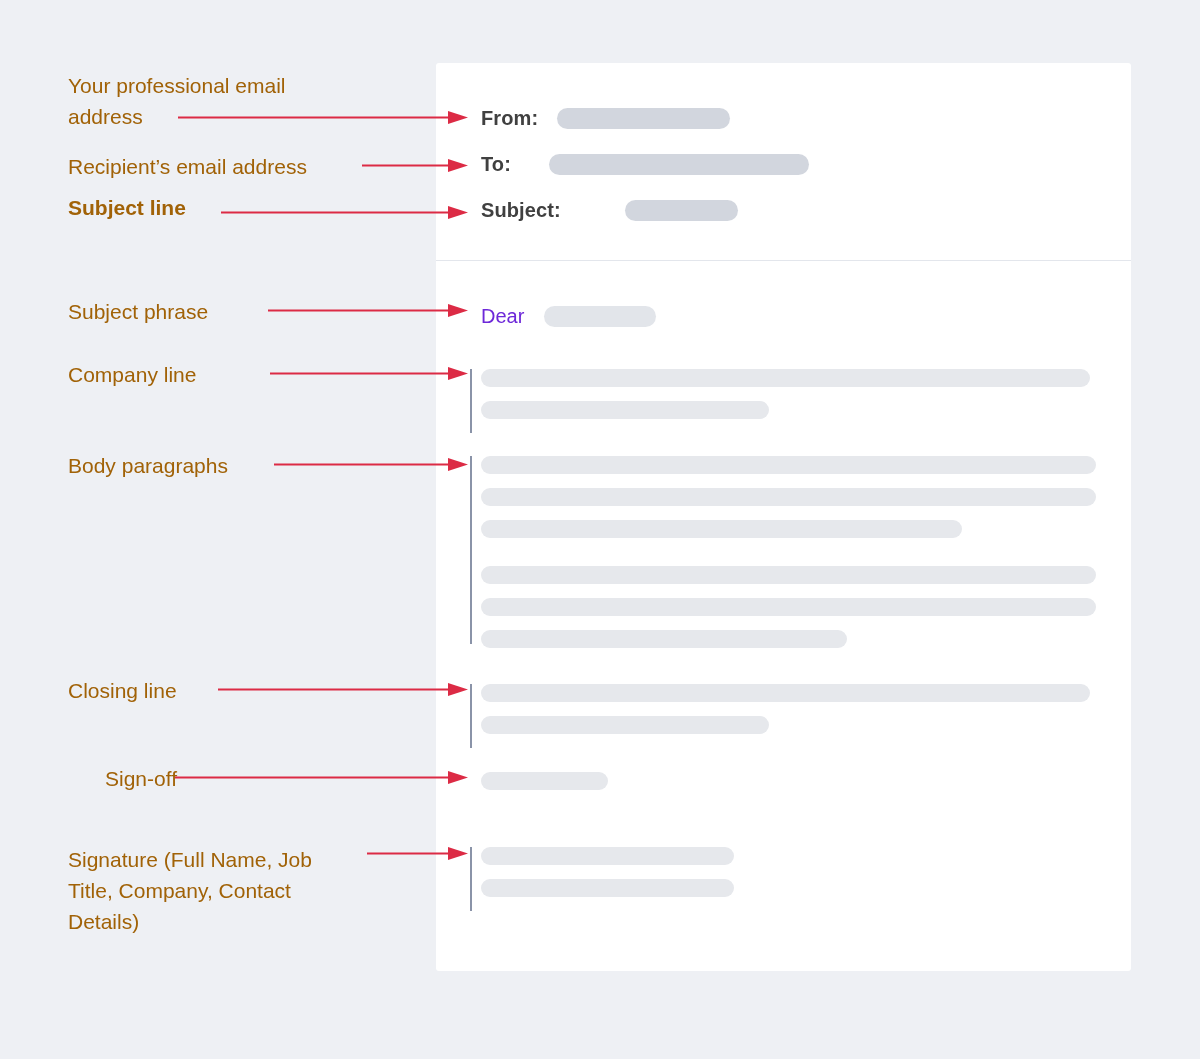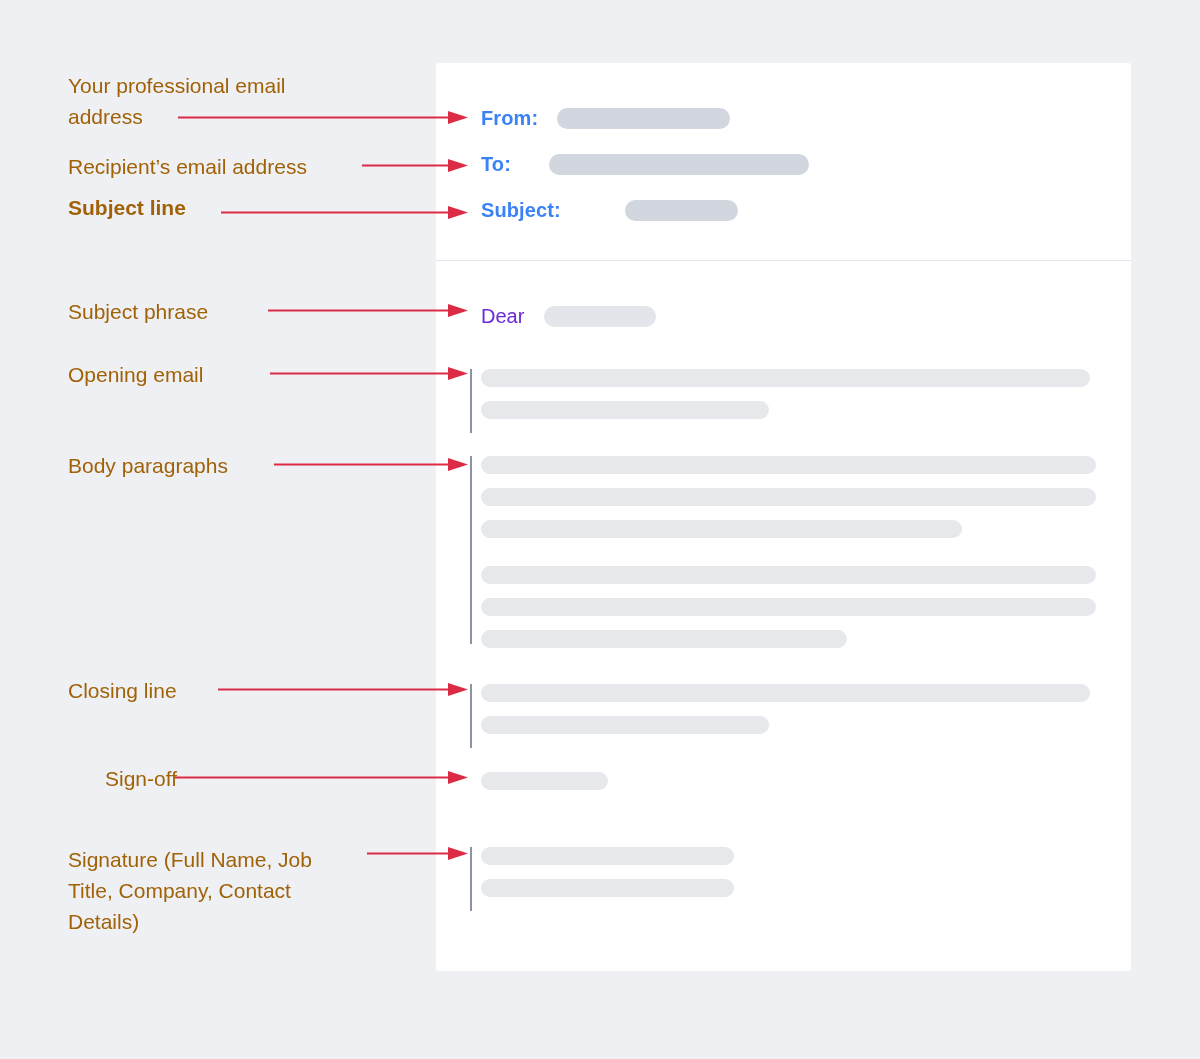--- a/index.html
+++ b/index.html
@@ -42,21 +42,21 @@
   }
 
   .hdr-row {
     position: absolute;
     display: flex;
     align-items: center;
   }
   .hdr-label {
     font-size: 20px;
     font-weight: bold;
-    color: #3b82f6;
+    color: #404040;
     letter-spacing: .1px;
     white-space: nowrap;
   }
   .hdr-pill {
     height: 21px;
     border-radius: 11px;
     background: #d2d6de;
   }
 
   #row-from  { left: 45px; top: 44px; }
@@ -278,21 +278,21 @@
   <div class="ann-text">Subject phrase</div>
 </div>
 <div class="ann-arrow" style="left:268px; top:304px; width:200px;">
   <svg width="200" height="13" viewBox="0 0 200 13">
     <line x1="0" y1="6.5" x2="182" y2="6.5" stroke="#dc2b45" stroke-width="2"></line>
     <polygon points="180,0 200,6.5 180,13" fill="#dc2b45"></polygon>
   </svg>
 </div>
 
 <div class="annotation" id="ann-opening">
-  <div class="ann-text">Opening email</div>
+  <div class="ann-text">Company line</div>
 </div>
 <div class="ann-arrow" style="left:270px; top:367px; width:198px;">
   <svg width="198" height="13" viewBox="0 0 198 13">
     <line x1="0" y1="6.5" x2="180" y2="6.5" stroke="#dc2b45" stroke-width="2"></line>
     <polygon points="178,0 198,6.5 178,13" fill="#dc2b45"></polygon>
   </svg>
 </div>
 
 <div class="annotation" id="ann-body">
   <div class="ann-text">Body paragraphs</div>

